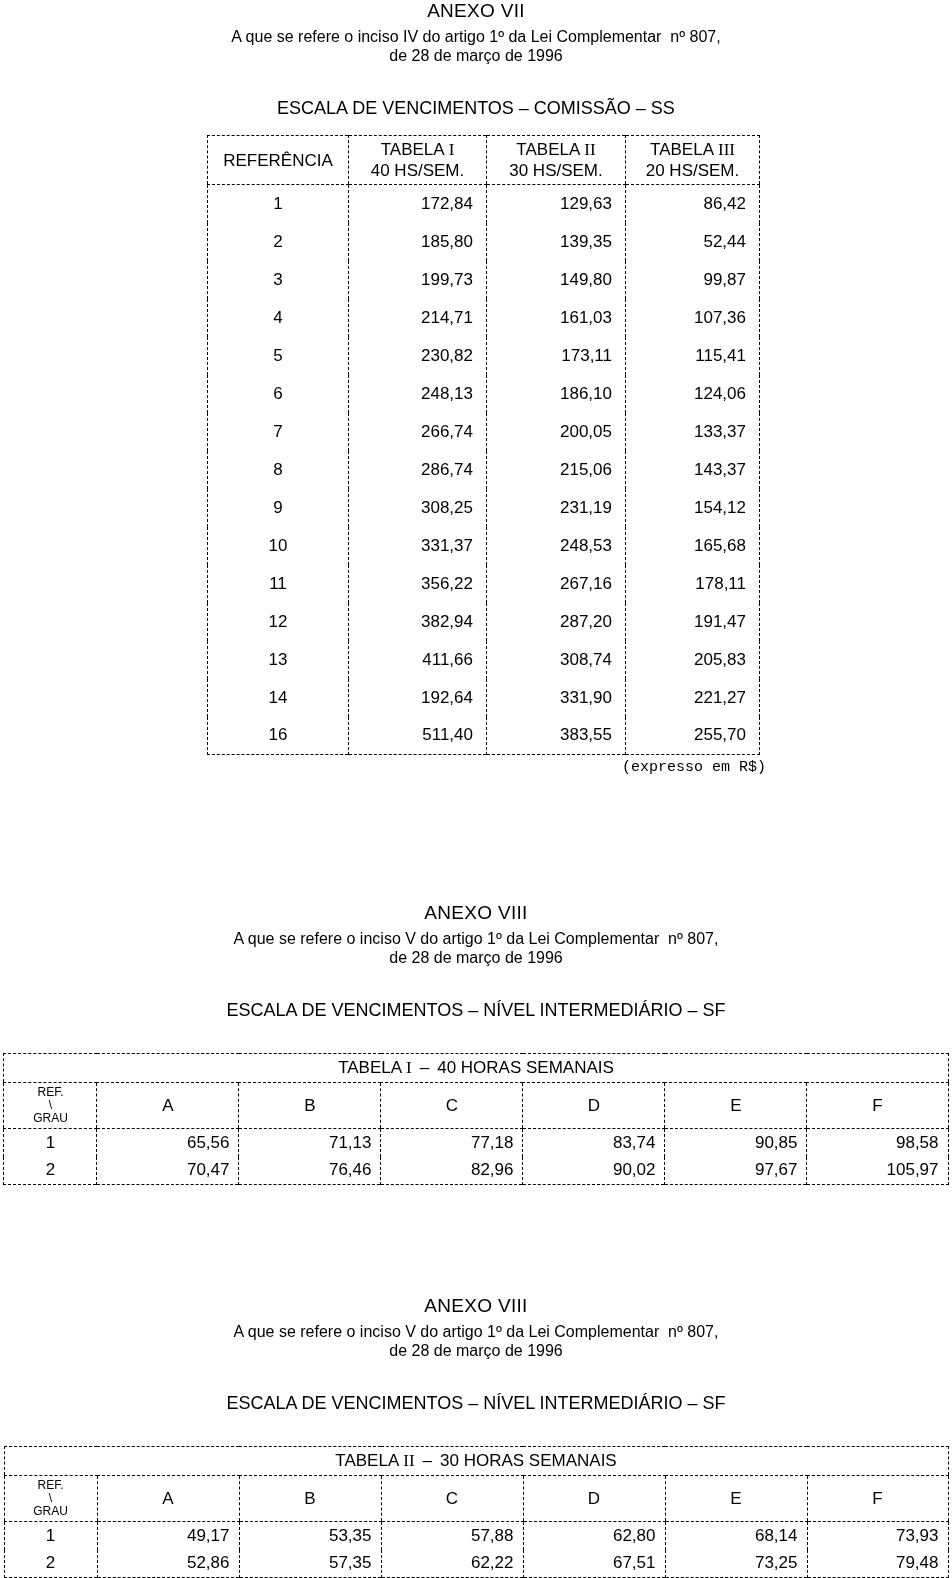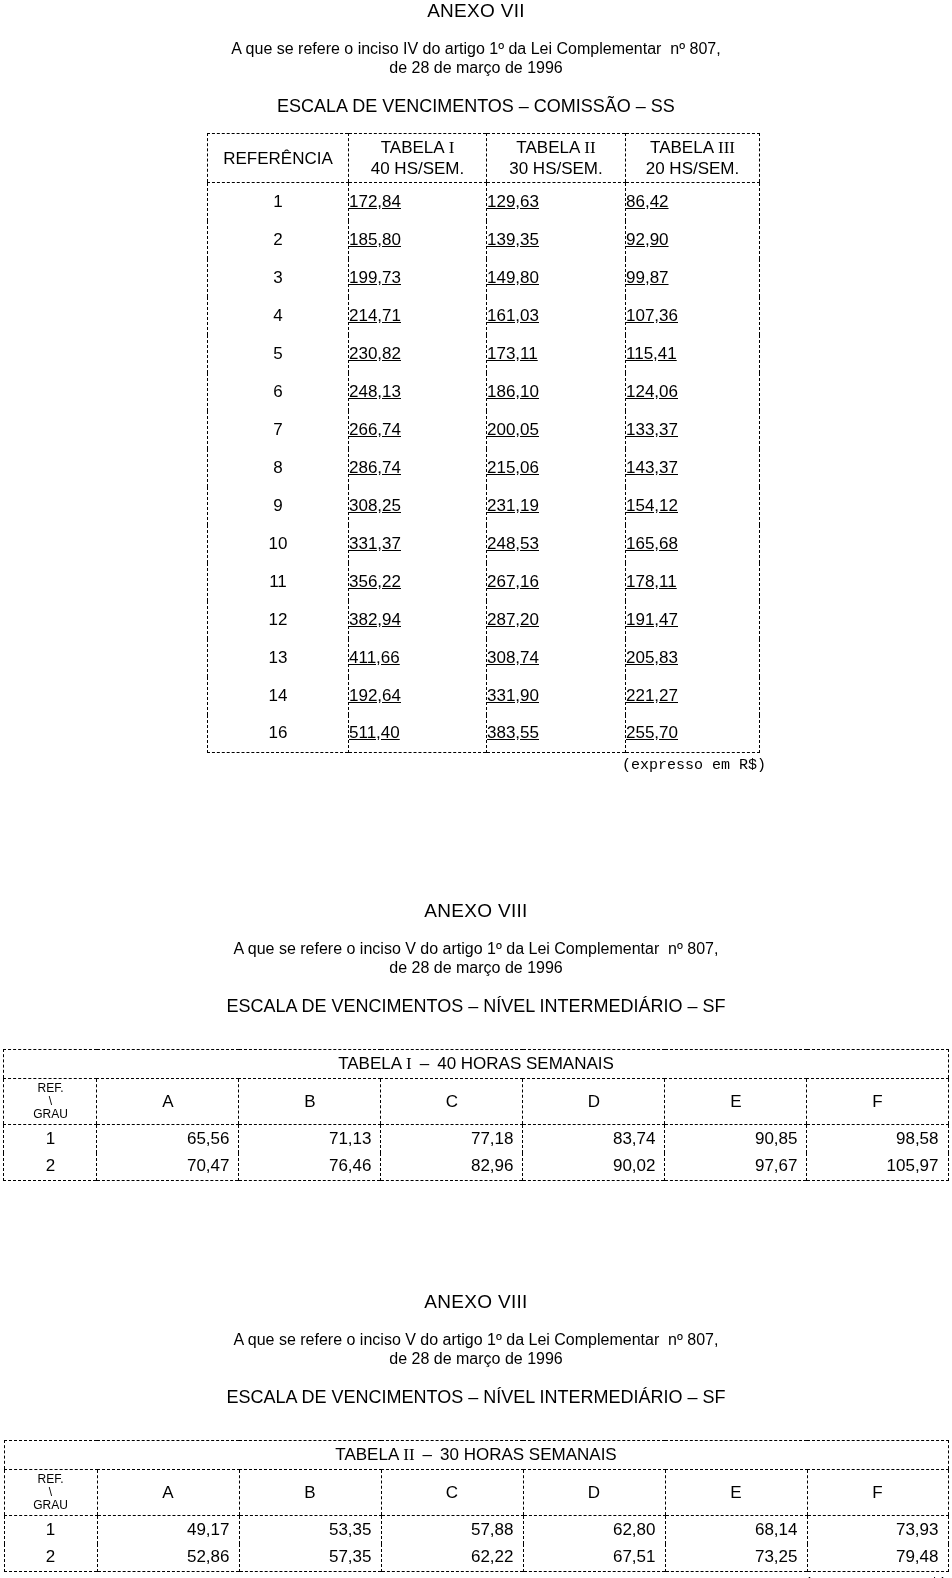--- a/index.html
+++ b/index.html
@@ -6,35 +6,35 @@
   html, body { width: 952px; }
   body {
     height: 1578px;
     background: #ffffff;
     color: #000000;
     font-family: "Liberation Sans", "DejaVu Sans", sans-serif;
     overflow: hidden;
   }
   .anexo-title { padding-top: 0; font-size: 19px; font-weight: 400; text-align: center; letter-spacing: .3px; }
   .subtitle { font-size: 16px; line-height: 19px; text-align: center; white-space: pre-wrap; }
-  .subtitle.first { margin-top: 17px; }
-  .scale-title { margin-top: 19px; font-size: 18px; text-align: center; }
+  .subtitle.first { margin-top: 5px; }
+  .scale-title { margin-top: 33px; font-size: 18px; text-align: center; }
   .serif { font-family: "Liberation Serif", "DejaVu Serif", serif; margin-left: 4px; }
   .dash { margin: 0 8px; }
 
   table { border-collapse: collapse; table-layout: fixed; }
 
   
   .t1 { margin: 16px 0 0 207px; width: 552px; border: 1px dashed #000; }
   .t1 th, .t1 td { border-left: 1px dashed #000; font-weight: 400; }
   .t1 th:first-child, .t1 td:first-child { border-left: none; }
   .t1 thead th { border-bottom: 1px dashed #000; height: 49px; font-size: 17px; line-height: 21px; text-align: center; vertical-align: middle; }
   .t1 tbody td { height: 38px; font-size: 17px; vertical-align: middle; }
   .t1 td.ref { text-align: center; }
-  .t1 td.num { padding-right: 13px; text-decoration: underline; }
+  .t1 td.num { text-align: right; padding-right: 13px; }
 
   
   .t2 { margin: 32px auto 0 auto; width: 944px; border: 1px dashed #000; }
   .t2 th, .t2 td { font-weight: 400; }
   .t2 tr.band td { border-bottom: 1px dashed #000; height: 29px; font-size: 17px; text-align: center; vertical-align: middle; }
   .t2 thead th { border-bottom: 1px dashed #000; border-left: 1px dashed #000; height: 46px; font-size: 17px; text-align: center; vertical-align: middle; }
   .t2 thead th:first-child { border-left: none; }
   .t2 .refgrau { font-size: 12px; line-height: 13px; }
   .t2 tbody td { border-left: 1px dashed #000; height: 28px; font-size: 17px; vertical-align: middle; }
   .t2 tbody td:first-child { border-left: none; }
@@ -87,21 +87,21 @@
         <tr>
             <td class="ref">1</td>
             <td class="num">172,84</td>
             <td class="num">129,63</td>
             <td class="num">86,42</td>
           </tr>
         <tr>
             <td class="ref">2</td>
             <td class="num">185,80</td>
             <td class="num">139,35</td>
-            <td class="num">92,90</td>
+            <td class="num">52,44</td>
           </tr>
         <tr>
             <td class="ref">3</td>
             <td class="num">199,73</td>
             <td class="num">149,80</td>
             <td class="num">99,87</td>
           </tr>
         <tr>
             <td class="ref">4</td>
             <td class="num">214,71</td>

